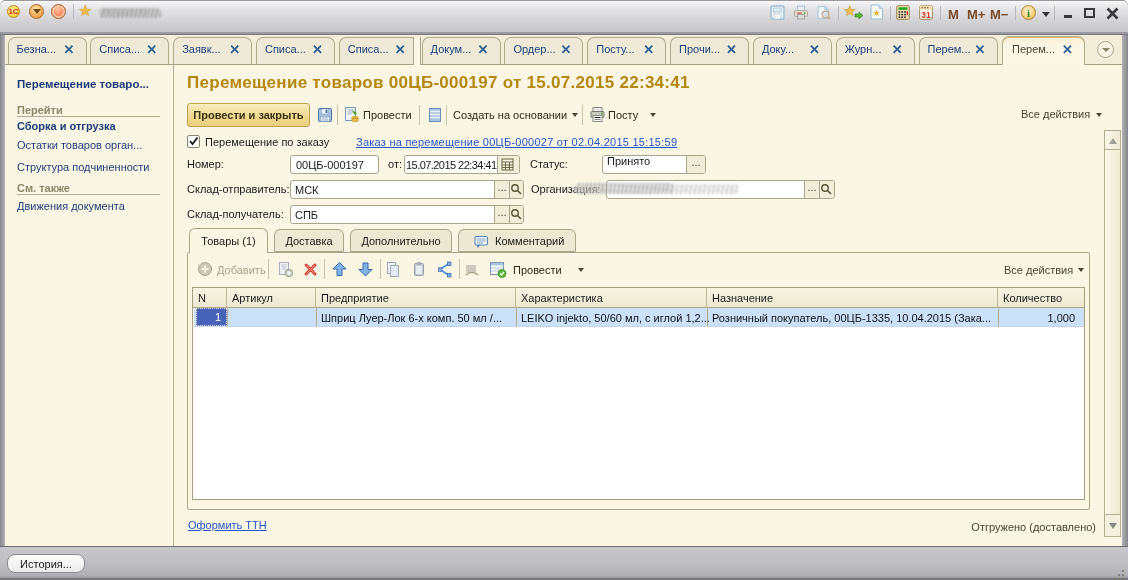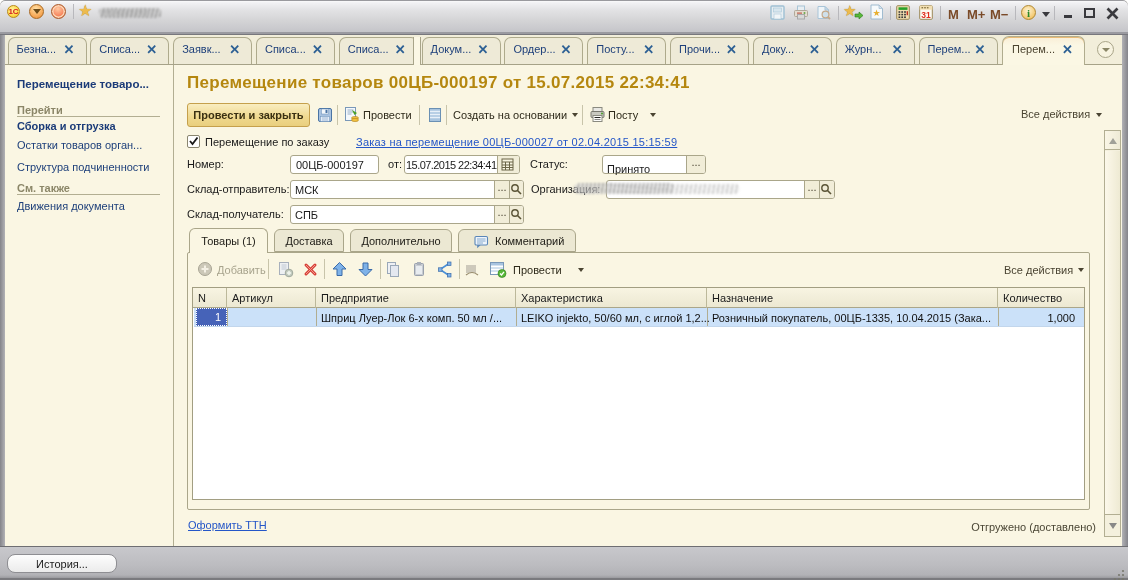--- a/index.html
+++ b/index.html
@@ -232,21 +232,21 @@
       <line x1="1" y1="4" x2="12" y2="4" stroke="#6b6547"></line>
       <g stroke="#6b6547" stroke-width="1">
         <line x1="4.5" y1="4" x2="4.5" y2="12"></line>
         <line x1="8.5" y1="4" x2="8.5" y2="12"></line>
         <line x1="1" y1="7" x2="12" y2="7"></line>
         <line x1="1" y1="9.5" x2="12" y2="9.5"></line>
       </g>
     </svg>
 <div class="lbl" style="left:530px;top:158px;">Статус:</div>
 <div class="abs" style="left:602px;top:155px;width:104px;height:19px;border:1px solid #aaa68a;border-radius:3px;background:#fff;"></div>
-<div class="abs" style="left:602px;top:155px;width:84px;height:19px;font-size:11px;color:#1a1a1a;padding:8px 0 0 5px;">Принято</div>
+<div class="abs" style="left:602px;top:155px;width:84px;height:19px;font-size:11px;color:#1a1a1a;padding:0 0 0 5px;">Принято</div>
 <div class="abs" style="left:686px;top:156px;width:19px;height:17px;background:#f1edd8;border-left:1px solid #aaa68a;border-radius:0 2px 2px 0;color:#4a4432;font-size:11px;text-align:center;line-height:12px;">...</div>
 
 <div class="lbl" style="left:187px;top:183px;">Склад-отправитель:</div>
 <div class="abs" style="left:290px;top:180px;width:234px;height:19px;border:1px solid #aaa68a;border-radius:3px;background:#fff;"></div>
 <div class="abs" style="left:290px;top:180px;width:200px;height:19px;font-size:11px;color:#1a1a1a;padding:4px 0 0 5px;">МСК</div>
 <div class="abs" style="left:494px;top:181px;width:15px;height:17px;background:#f1edd8;border-left:1px solid #aaa68a;color:#4a4432;font-size:11px;text-align:center;line-height:12px;">...</div>
 <div class="abs" style="left:509px;top:181px;width:14px;height:17px;background:#f1edd8;border-left:1px solid #aaa68a;border-radius:0 2px 2px 0;"></div>
 <svg class="abs" style="left:510px;top:183px" width="13" height="13">
       <circle cx="5" cy="5" r="3.2" fill="none" stroke="#5a5436" stroke-width="1.4"></circle>
       <line x1="7.5" y1="7.5" x2="11" y2="11" stroke="#5a5436" stroke-width="1.6"></line>
@@ -397,21 +397,21 @@
 <div class="abs t12" style="left:896px;top:520px;width:200px;text-align:right;color:#4a4635;">Отгружено (доставлено)</div>
 
 <div class="abs" style="left:1104px;top:130px;width:17px;height:407px;background:#f4f0dd;border:1px solid #b2ae92;"></div>
 <div class="abs" style="left:1105px;top:131px;width:15px;height:19px;background:linear-gradient(90deg,#faf6e6,#eeead6);border-bottom:1px solid #b2ae92;"></div>
 <div class="abs" style="left:1108.5px;top:138px;width:0;height:0;border-left:4px solid transparent;border-right:4px solid transparent;border-bottom:6px solid #a0a098;"></div>
 <div class="abs" style="left:1105px;top:151px;width:15px;height:364px;background:linear-gradient(90deg,#fcf8ea,#eeead3);border-bottom:1px solid #b2ae92;"></div>
 <div class="abs" style="left:1108.5px;top:523px;width:0;height:0;border-left:4px solid transparent;border-right:4px solid transparent;border-top:6px solid #888;"></div>
 
 <div class="abs" style="left:0;top:546px;width:1128px;height:2px;background:#6e6e72;"></div>
 <div class="abs" style="left:0;top:547px;width:1128px;height:33px;background:linear-gradient(#c8c8cc,#bcbcc0 55%,#b2b2b6 85%,#9a9a9e 94%,#8e8e92);"></div>
-<div class="abs" style="left:7px;top:554px;width:110px;height:19px;background:linear-gradient(#fdfdfd,#ebebeb);border:1px solid #8e8e92;border-radius:8px;font-size:11px;color:#1a1a1a;text-align:center;line-height:18px;">История...</div>
+<div class="abs" style="left:7px;top:554px;width:78px;height:19px;background:linear-gradient(#fdfdfd,#ebebeb);border:1px solid #8e8e92;border-radius:8px;font-size:11px;color:#1a1a1a;text-align:center;line-height:18px;">История...</div>
 <div class="abs" style="left:0;top:578px;width:1128px;height:2px;background:#7a7a7e;"></div>
 <svg class="abs" style="left:1112px;top:568px" width="14" height="12">
       <g fill="#78786e">
         <circle cx="11" cy="3" r="1.1"></circle>
         <circle cx="7" cy="7" r="1.1"></circle>
         <circle cx="11" cy="7" r="1.1"></circle>
         <circle cx="3" cy="11" r="1.1"></circle>
         <circle cx="7" cy="11" r="1.1"></circle>
         <circle cx="11" cy="11" r="1.1"></circle>
       </g>

